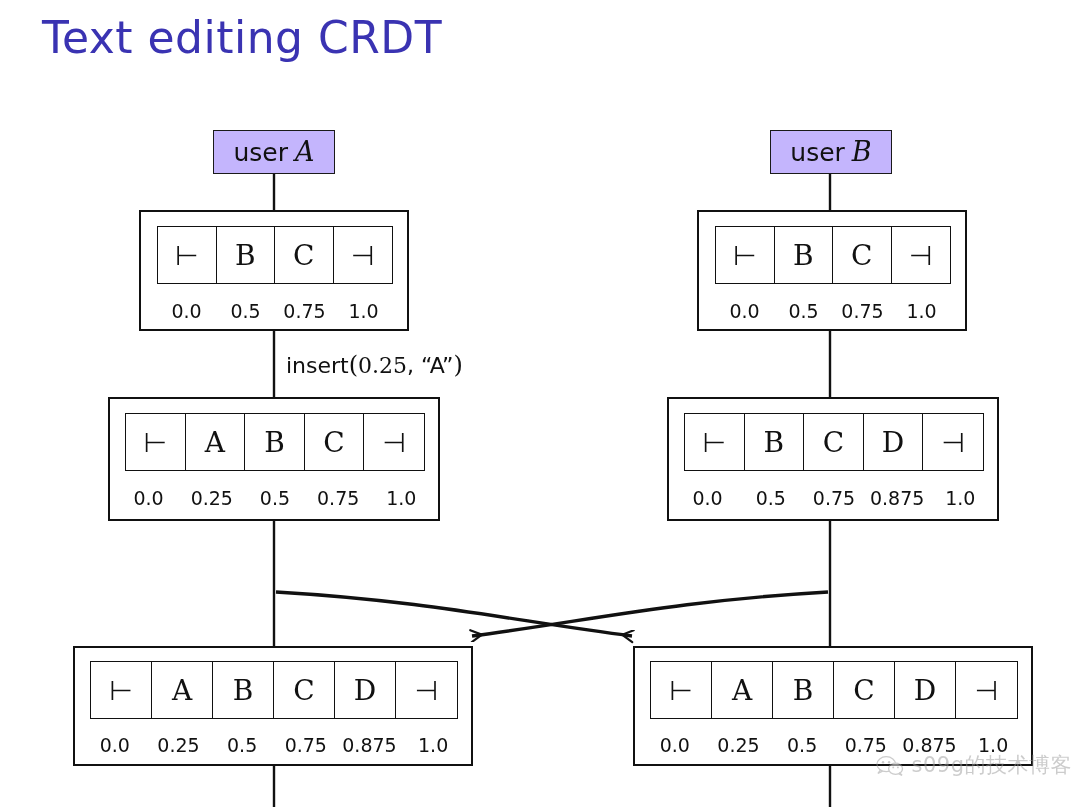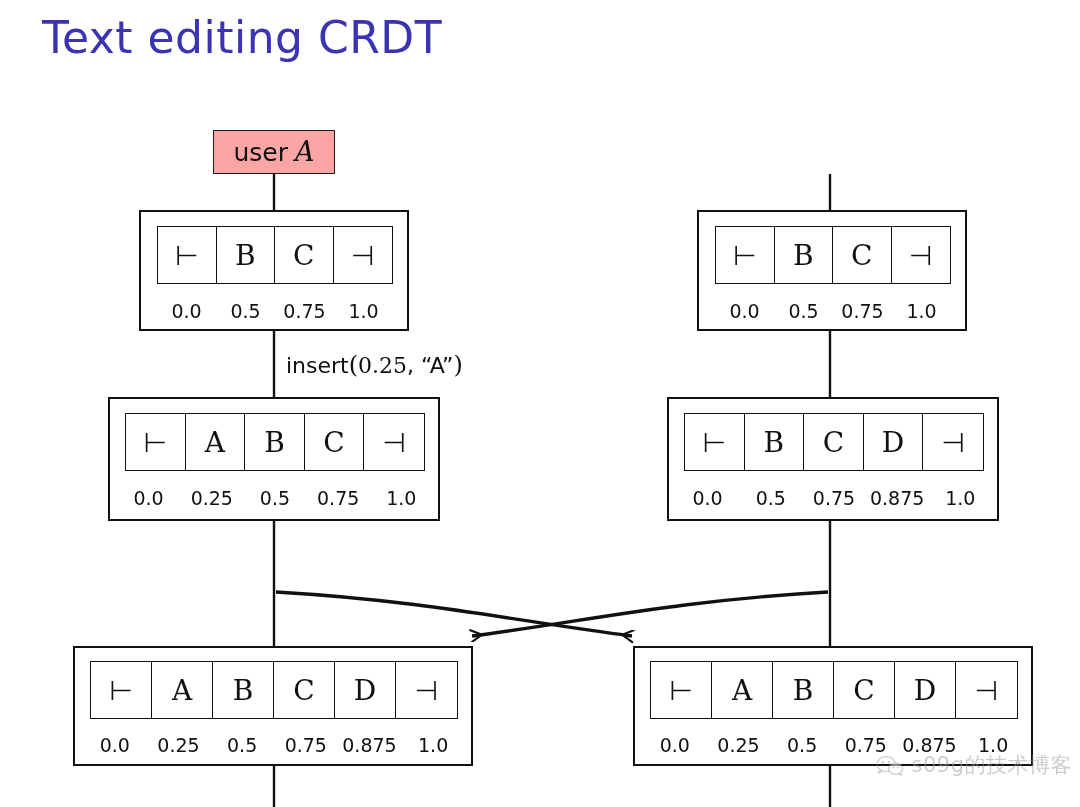--- a/index.html
+++ b/index.html
@@ -42,21 +42,21 @@
     position: absolute;
     left: 0;
     top: 0;
     width: 1080px;
     height: 807px;
   }
 
   
   .user-pill {
     position: absolute;
-    background: #fca5a5;
+    background: #c4b5fd;
     border: 1.6px solid #1a1a1a;
     height: 44px;
     line-height: 42px;
     text-align: center;
     white-space: nowrap;
     font-size: 25px;
     color: #111;
     box-sizing: border-box;
   }
   .user-pill .u-word {
@@ -200,20 +200,23 @@
 
       <path d="M 276,592 C 430,601 520,622 632,636" fill="none" stroke="#111" stroke-width="3.4" marker-end="url(#arrowR)"></path>
 
       <path d="M 828,592 C 672,601 582,622 472,636" fill="none" stroke="#111" stroke-width="3.4" marker-end="url(#arrowL)"></path>
     </svg>
 
     <div class="user-pill" style="left:213px; top:130px; width:122px;">
       <span class="u-word">user</span><span class="u-id">A</span>
     </div>
 
+    <div class="user-pill" style="left:770px; top:130px; width:122px;">
+      <span class="u-word">user</span><span class="u-id">B</span>
+    </div>
 
     <div class="state-box" style="left:139px; top:210px; width:270px; height:121px;">
       <div class="cells-row" style="left:16px; top:14px; width:236px; height:58px;">
         <div class="cell marker" style="width:25%;">⊢</div>
         <div class="cell" style="width:25%;">B</div>
         <div class="cell" style="width:25%;">C</div>
         <div class="cell marker" style="width:25%;">⊣</div>
       </div>
       <div class="pos-row" style="left:16px; top:82px; width:236px;">
         <div class="pos" style="width:25%;">0.0</div>

